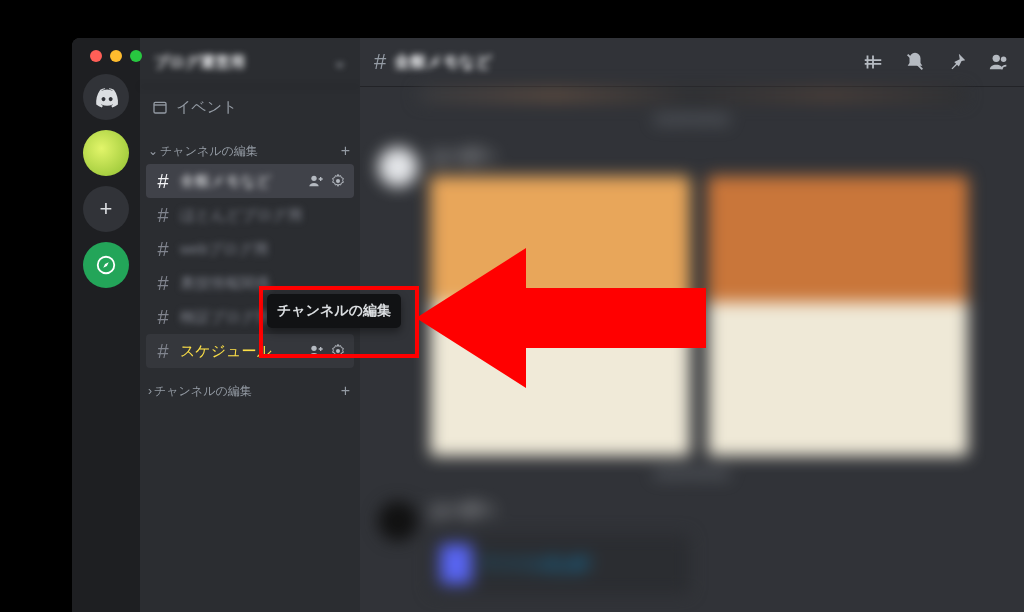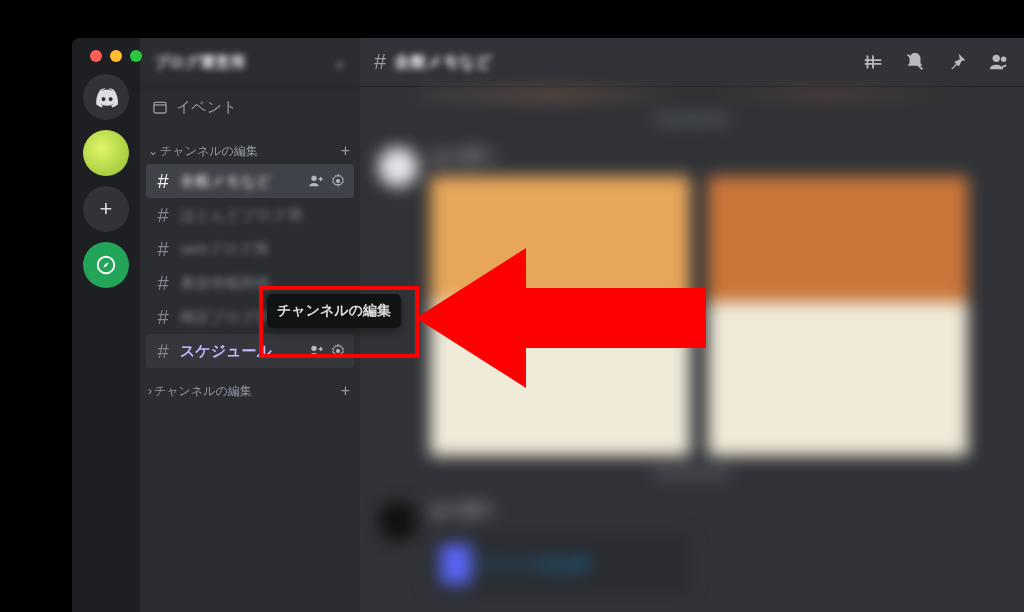--- a/index.html
+++ b/index.html
@@ -84,21 +84,21 @@
     }
     .chan-list { display:flex; flex-direction:column; }
     .chan {
       height: 34px; display:flex; align-items:center; gap:8px;
       padding: 0 8px; margin: 0 6px;
       border-radius: 4px;
       position: relative;
     }
     .chan .hash { color:#80848e; font-size:20px; width:18px; text-align:center; }
     .chan .label { flex:1; color:#80848e; filter: blur(3px); font-size:15px; }
-    .chan .label.clear { filter: none; color:#c4b5fd; font-weight:700; }
+    .chan .label.clear { filter: none; color:#fde047; font-weight:400; }
     .chan.selected { background:#404249; }
     .chan.selected .hash { color:#f2f3f5; }
     .chan.selected .label { color:#f2f3f5; }
     .chan.hover { background:#35373c; }
     .chan .acts { display:flex; gap:6px; color:#b5bac1; }
     .icon16 { width:16px; height:16px; display:inline-block; }
 
     
     .main {
       flex:1;

